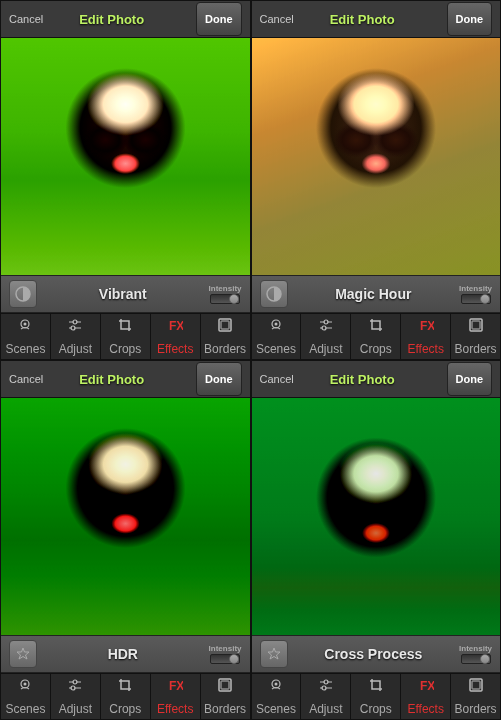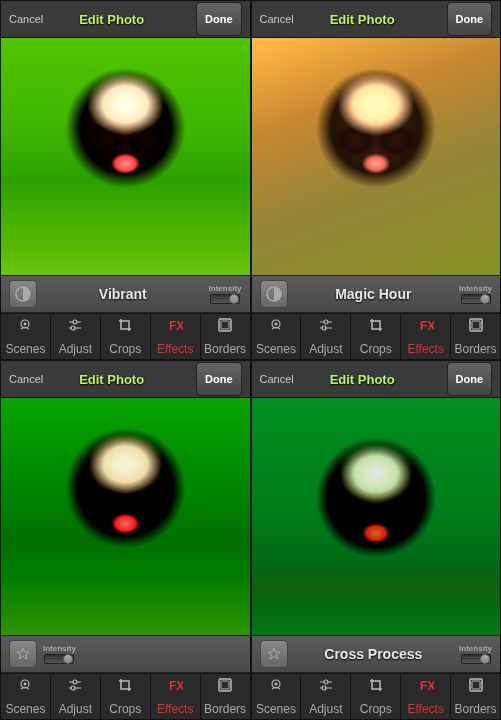--- a/index.html
+++ b/index.html
@@ -370,20 +370,21 @@
   </div>
   <div class="photo-area">
     <div class="photo-placeholder dog-photo filter-hdr"></div>
   </div>
   <div class="effect-bar">
     <div class="effect-icon">
       <svg class="icon-svg" viewBox="0 0 16 16" fill="none" xmlns="http://www.w3.org/2000/svg">
         <path d="M8 2 L9.5 6 L14 6 L10.5 9 L12 13 L8 10.5 L4 13 L5.5 9 L2 6 L6.5 6 Z" stroke="#aaa" stroke-width="1" fill="none"></path>
       </svg>
     </div>
+    <span class="effect-name">HDR</span>
     <div class="intensity-control">
       <span class="intensity-label">Intensity</span>
       <div class="intensity-slider">
         <div class="intensity-dot"></div>
       </div>
     </div>
   </div>
   <div class="toolbar">
     <div class="tool-item">
       <svg class="icon-svg" viewBox="0 0 16 16" fill="none" xmlns="http://www.w3.org/2000/svg">

